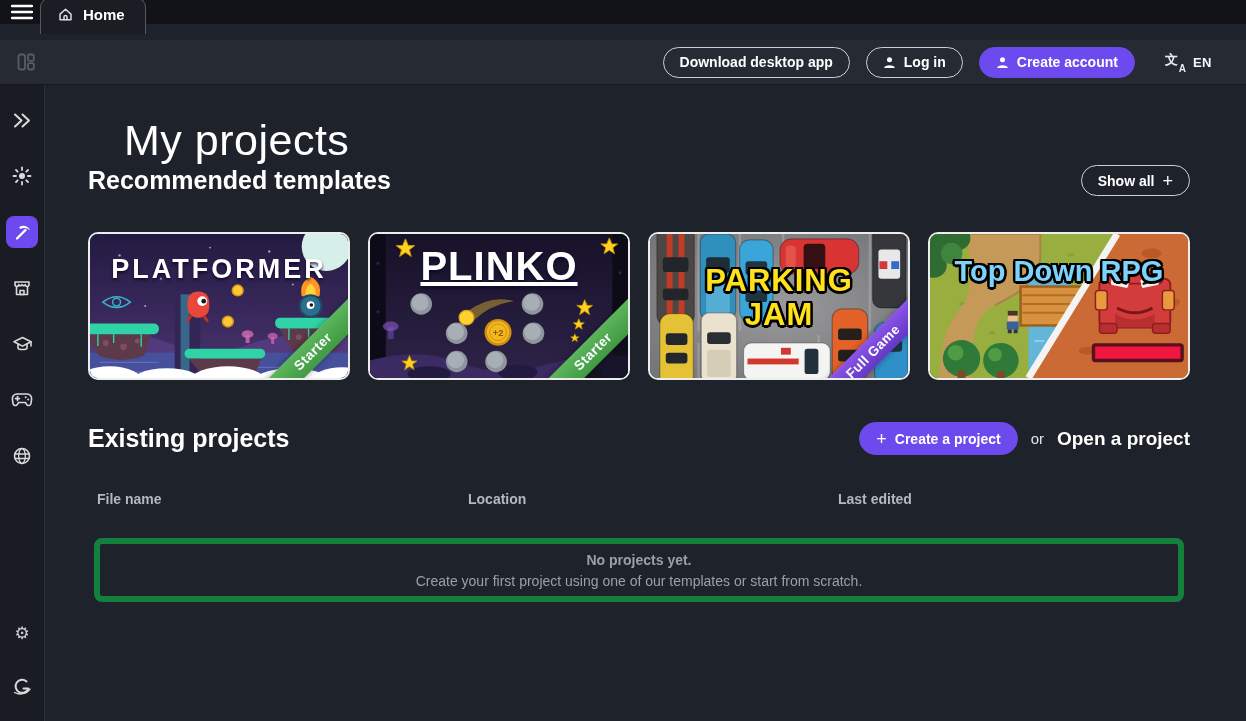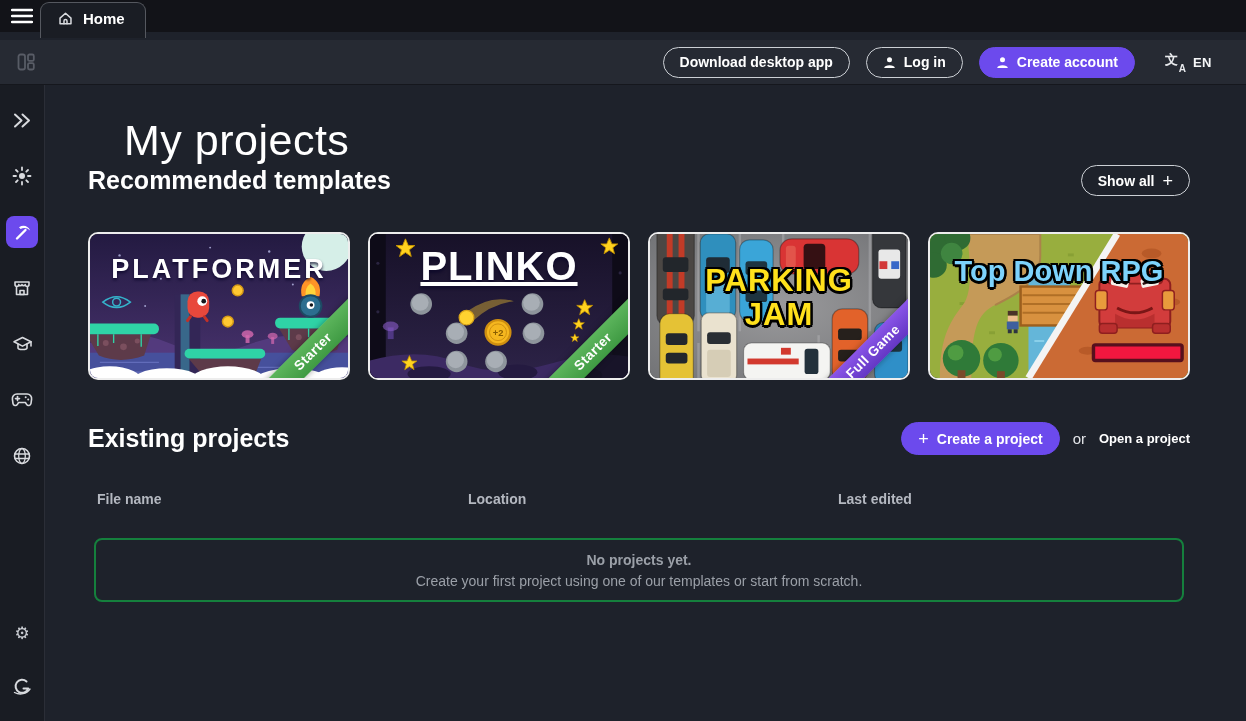--- a/index.html
+++ b/index.html
@@ -3,21 +3,21 @@
 <meta charset="utf-8">
 <style>
   * { margin:0; padding:0; box-sizing:border-box; }
   html,body { width:1246px; height:721px; }
   body {
     position:relative; overflow:hidden;
     background:#1e222b; color:#f5f6f8;
     font-family:"Liberation Sans", sans-serif;
   }
   
-  .tabbar { position:absolute; top:0; left:0; right:0; height:32px; background:#121318; display:flex; align-items:center; }
+  .tabbar { position:absolute; top:0; left:0; right:0; height:24px; background:#121318; display:flex; align-items:center; }
   .hamburger { width:44px; height:40px; display:flex; align-items:center; justify-content:center; cursor:pointer; background:none; border:none; }
   .tab-home {
     position:relative; top:4px; height:36px; margin-left:-4px;
     display:flex; align-items:center; gap:9px; padding:0 20px 4px 16px;
     background:#1a1d24; border:1px solid #55585f; border-bottom:none;
     border-radius:9px 9px 0 0; color:#fff; font-weight:bold; font-size:15px; cursor:pointer;
   }
   
   .header {
     position:absolute; top:40px; left:0; right:0; height:45px;
@@ -76,28 +76,28 @@
     position:absolute; width:150px; right:-40px; bottom:14px; padding:5px 0;
     transform:rotate(-45deg); text-align:center;
     color:#fff; font-size:13.5px; font-weight:bold; letter-spacing:.5px;
     box-shadow:0 0 6px rgba(0,0,0,.35);
   }
   .ribbon.starter { background:linear-gradient(180deg,#5cb55c 0%,#3f9a43 100%); }
   .ribbon.full-game { background:linear-gradient(180deg,#8a55e8 0%,#6337c4 100%); }
   
   .section-row.projects { margin-top:42px; }
   .or-label { font-size:15px; color:#e4e6ea; }
-  .open-link { font-size:13px; font-weight:bold; color:#fff; background:none; border:none; cursor:pointer; font-family:"Liberation Sans", sans-serif; }
+  .open-link { font-size:19px; font-weight:bold; color:#fff; background:none; border:none; cursor:pointer; font-family:"Liberation Sans", sans-serif; }
   .table-wrap { margin:0 6px; }
   .table-headers { margin-top:36px; display:flex; color:#b4b8c0; font-size:14px; font-weight:bold; }
   .table-headers .col1 { width:374px; padding-left:3px; }
   .table-headers .col2 { width:370px; }
   .table-headers .col3 { flex:1; }
   .empty-box {
-    margin-top:31px; height:64px; border:2px solid #15803d; border-radius:8px;
+    margin-top:31px; height:64px; border:6px solid #15803d; border-radius:8px;
     display:flex; flex-direction:column; align-items:center; justify-content:center; gap:5px;
     color:#9ba0a8; font-size:14px;
   }
   .empty-box .l1 { font-weight:bold; }
   .icon-stroke { stroke:#d8dade; fill:none; stroke-width:1.6; stroke-linecap:round; stroke-linejoin:round; }
 </style>
 </head>
 <body>
 
 <div class="tabbar">

